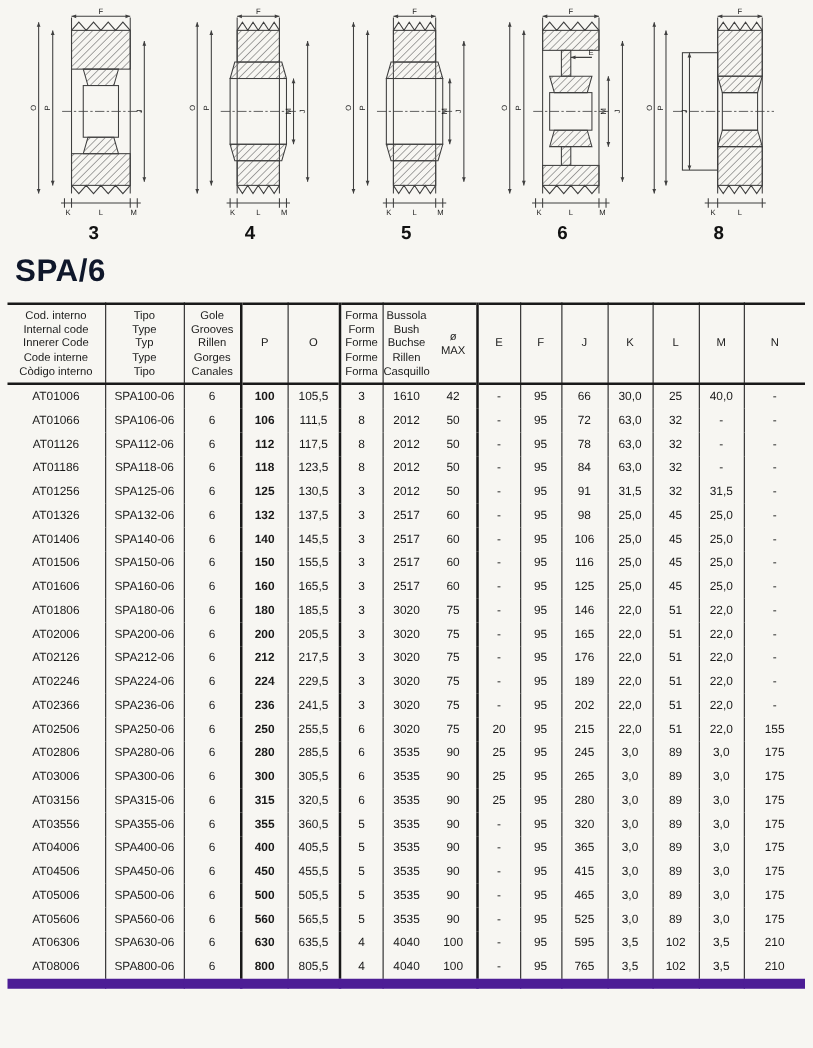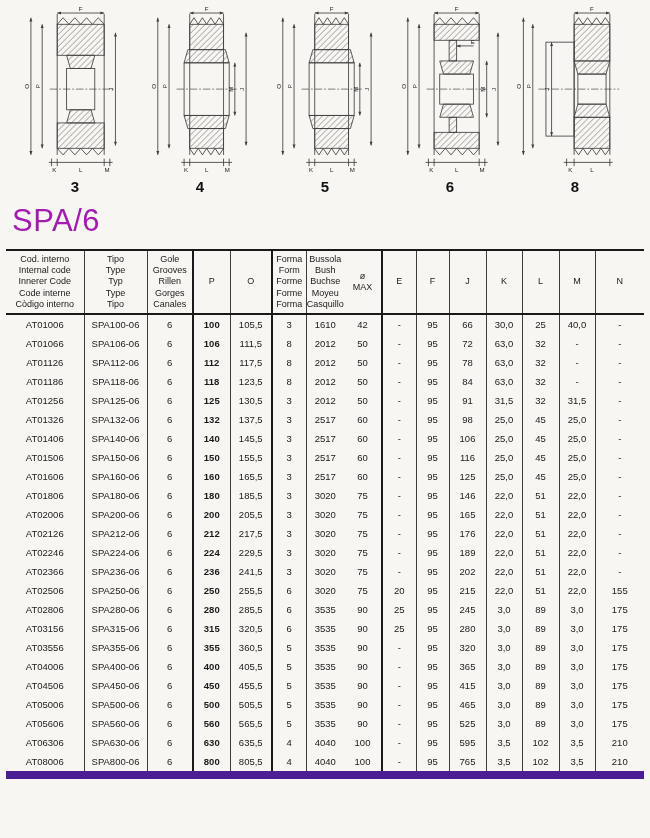--- a/index.html
+++ b/index.html
@@ -19,22 +19,22 @@
   .pulley-art svg{display:block;margin:0 auto;}
   figcaption{
     font-weight:bold;font-size:15px;margin-top:2px;color:#111;
   }
   .ln{stroke:#3f3f3f;stroke-width:0.9;fill:none;}
   .cl{stroke:#3f3f3f;stroke-width:0.7;fill:none;stroke-dasharray:8 2 2 2;}
   .ar{fill:#3f3f3f;}
   .plbl{font-size:6.5px;fill:#1c1c1c;font-family:"Liberation Sans",sans-serif;}
   
   .page-title{
-    font-size:31px;font-weight:normal;letter-spacing:0.5px;
-    margin:8px 0 10px 12px;color:#a21caf;
+    font-size:25px;font-weight:bold;letter-spacing:0.5px;
+    margin:8px 0 10px 12px;color:#0f172a;
   }
   
   .tbl-wrap{margin:0 6px;}
   table{border-collapse:collapse;width:638px;table-layout:fixed;}
   thead{border-top:2px solid #191919;border-bottom:2px solid #191919;}
   tbody{border-bottom:8px solid #4c1d95;}
   th,td{
     text-align:center;vertical-align:middle;
     font-size:9px;font-weight:normal;padding:0;
   }
@@ -340,21 +340,21 @@
         <th>P</th>
         <th>O</th>
         <th>Forma
 Form
 Forme
 Forme
 Forma</th>
         <th>Bussola
 Bush
 Buchse
-Moyeu
+Rillen
 Casquillo</th>
         <th>ø
 MAX</th>
         <th>E</th>
         <th>F</th>
         <th>J</th>
         <th>K</th>
         <th>L</th>
         <th>M</th>
         <th>N</th>
@@ -627,20 +627,37 @@
           <td>90</td>
           <td>25</td>
           <td>95</td>
           <td>245</td>
           <td>3,0</td>
           <td>89</td>
           <td>3,0</td>
           <td>175</td>
         </tr>
         <tr>
+          <td>AT03006</td>
+          <td>SPA300-06</td>
+          <td>6</td>
+          <td>300</td>
+          <td>305,5</td>
+          <td>6</td>
+          <td>3535</td>
+          <td>90</td>
+          <td>25</td>
+          <td>95</td>
+          <td>265</td>
+          <td>3,0</td>
+          <td>89</td>
+          <td>3,0</td>
+          <td>175</td>
+        </tr>
+        <tr>
           <td>AT03156</td>
           <td>SPA315-06</td>
           <td>6</td>
           <td>315</td>
           <td>320,5</td>
           <td>6</td>
           <td>3535</td>
           <td>90</td>
           <td>25</td>
           <td>95</td>

